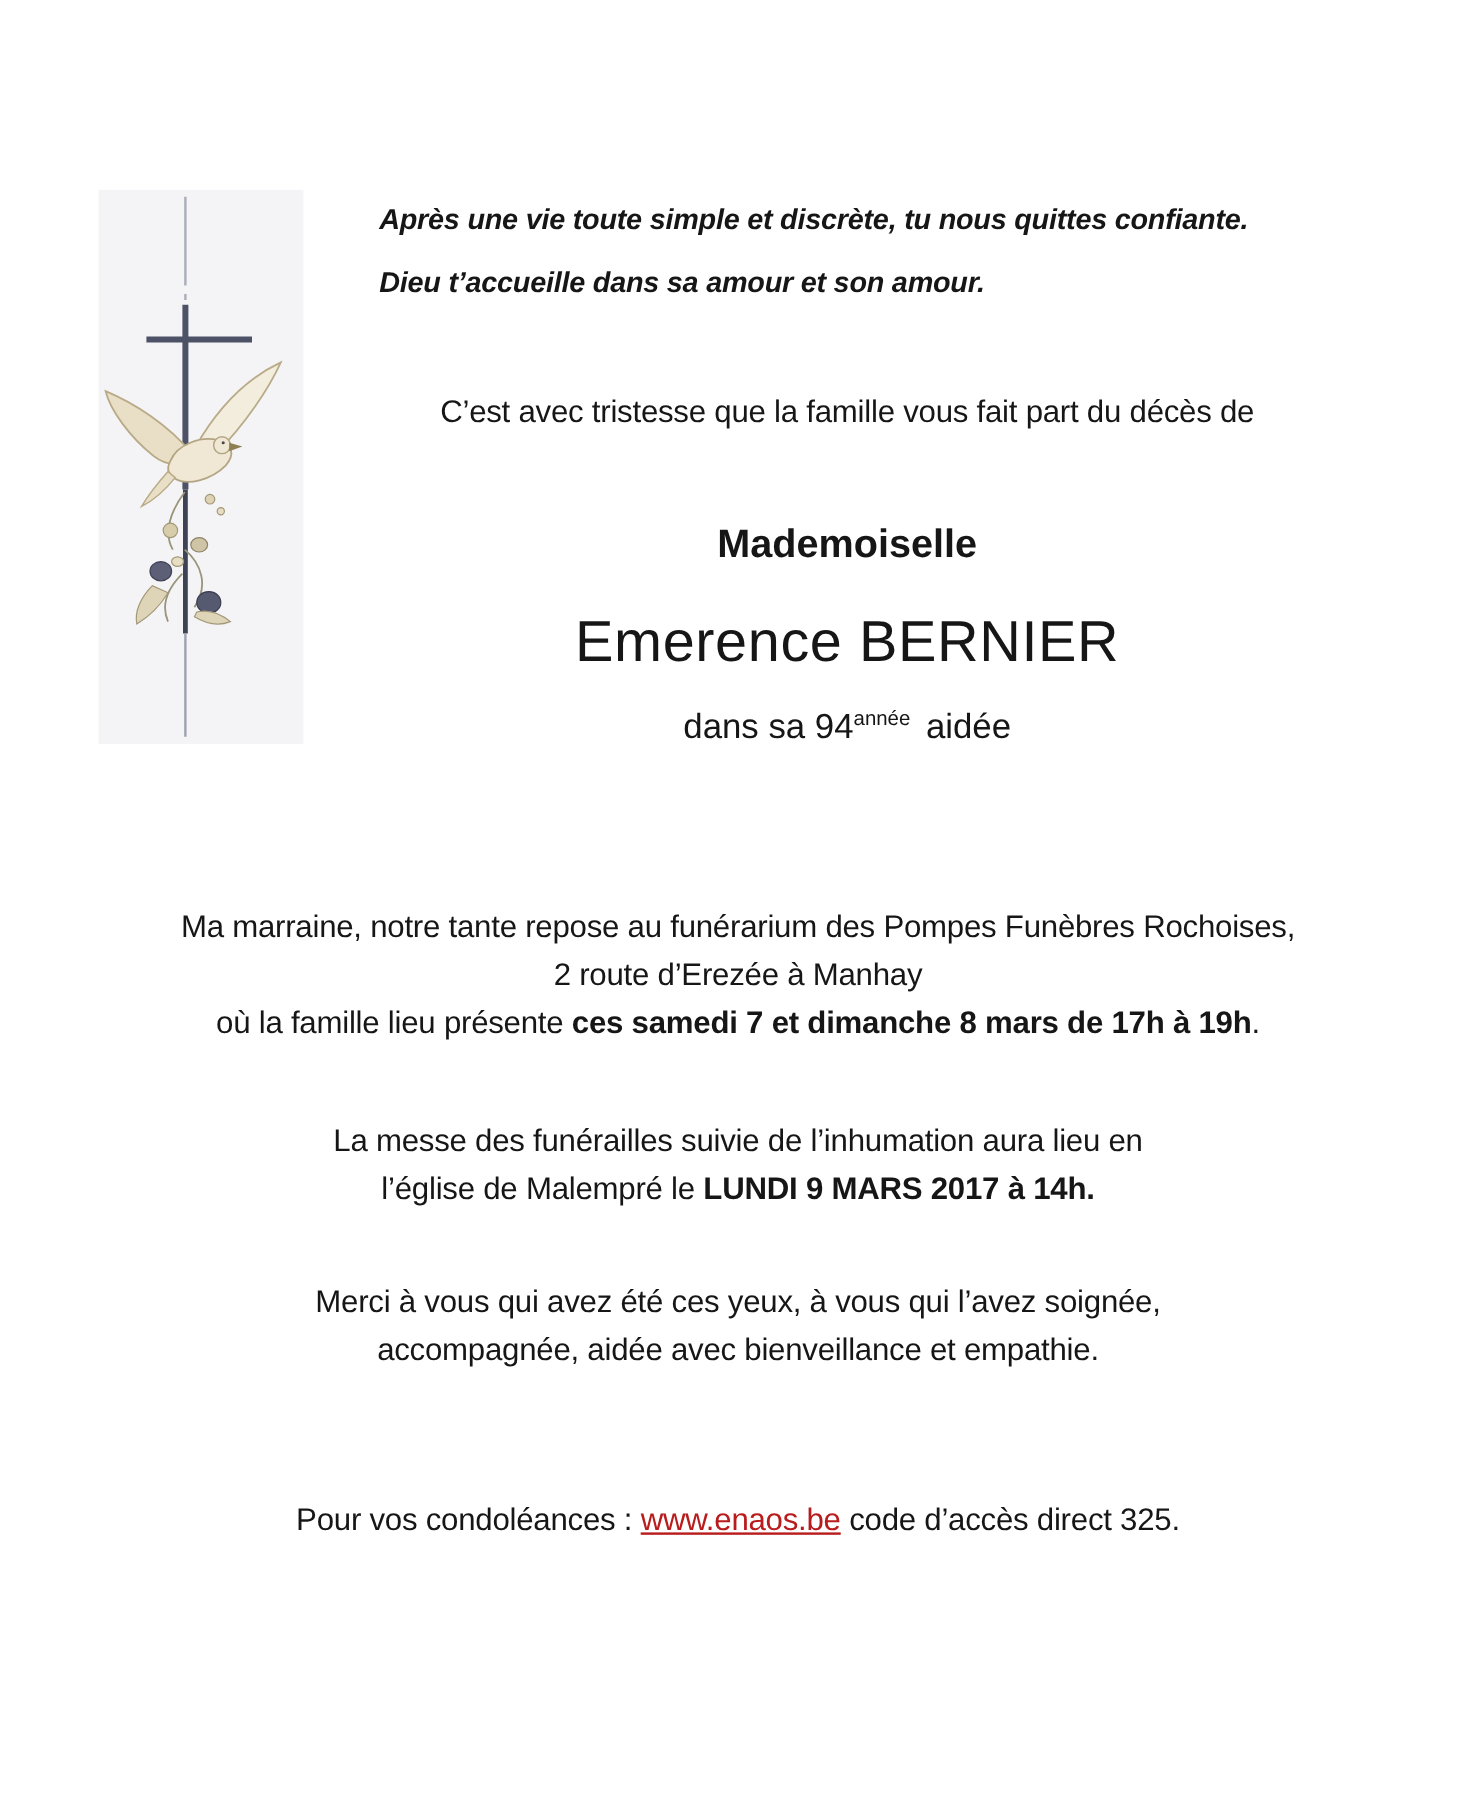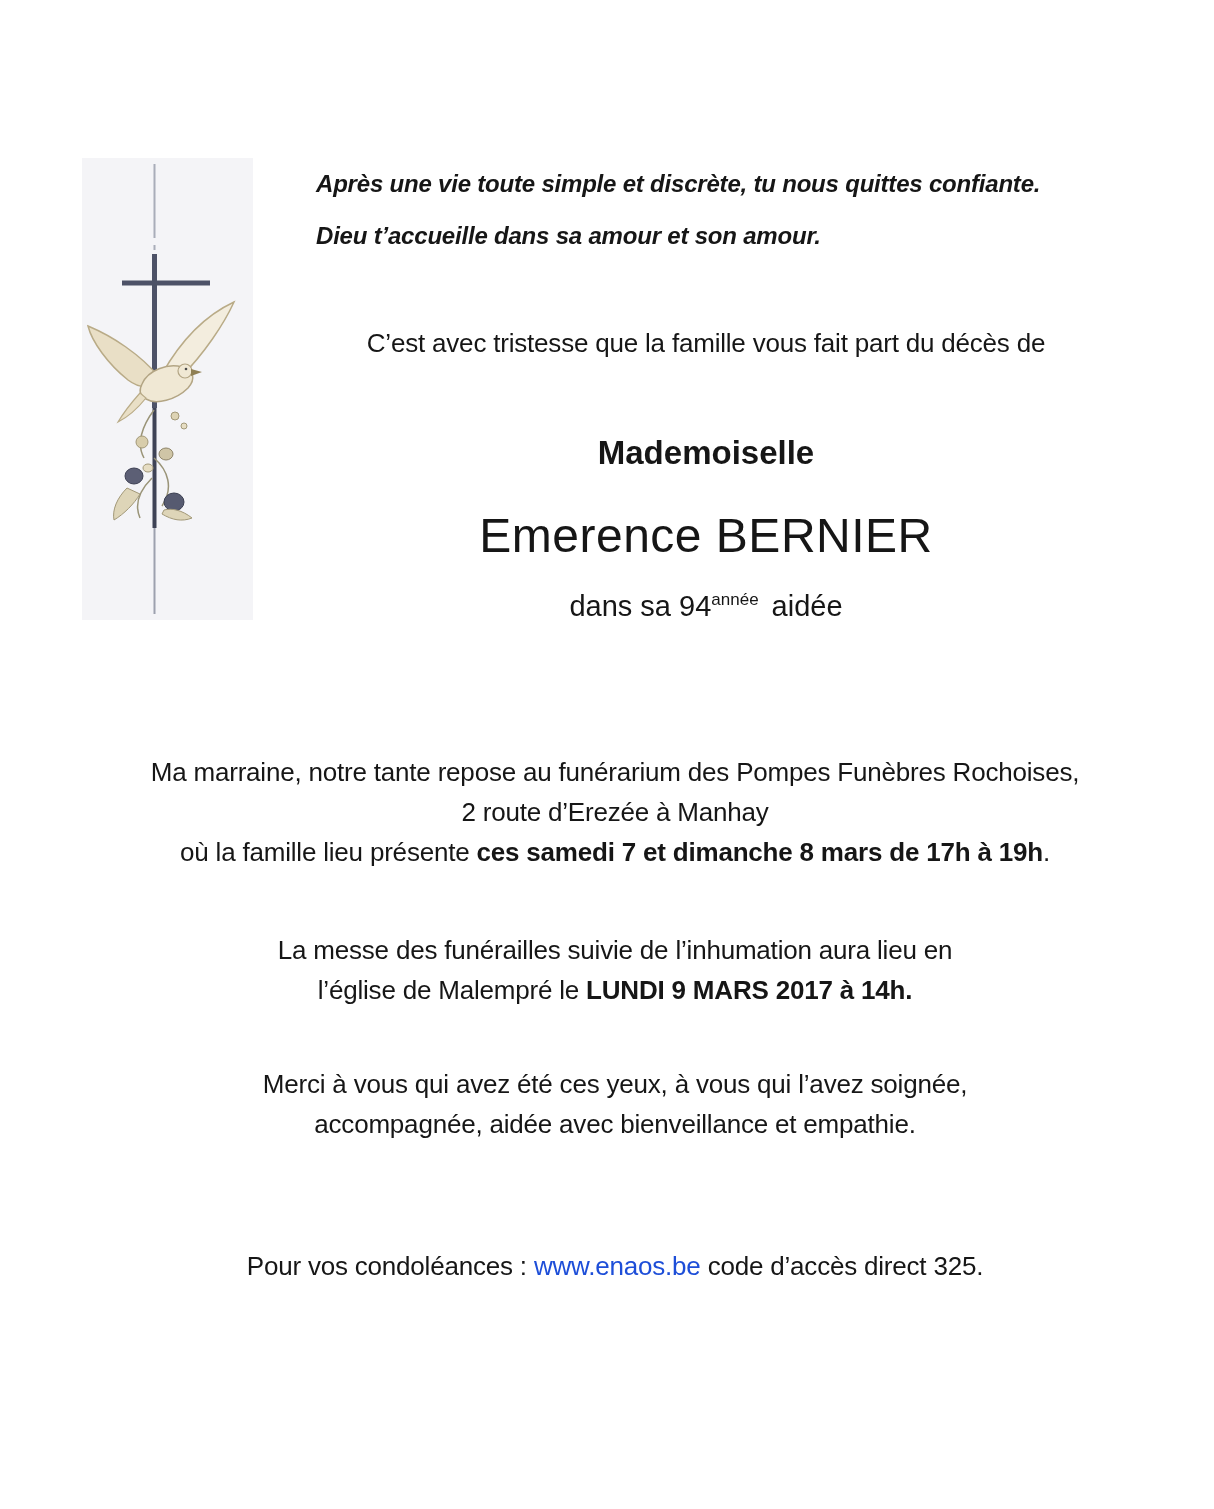--- a/index.html
+++ b/index.html
@@ -64,21 +64,22 @@
     letter-spacing: -0.2px;
     line-height: 40px;
   }
   .repose { top: 752px; }
   .mass { top: 930px; }
   .thanks { top: 1064px; }
   .condolences { top: 1246px; }
 
   .bold { font-weight: bold; }
   a.site-link {
-    color: #1d4ed8;
+    color: #b91c1c;
+    text-decoration: underline;
     cursor: pointer;
   }
 </style>
 </head>
 <body>
 
 <div class="page">
 
   <div class="artwork">
     <svg viewBox="0 0 171 462" width="171" height="462">

